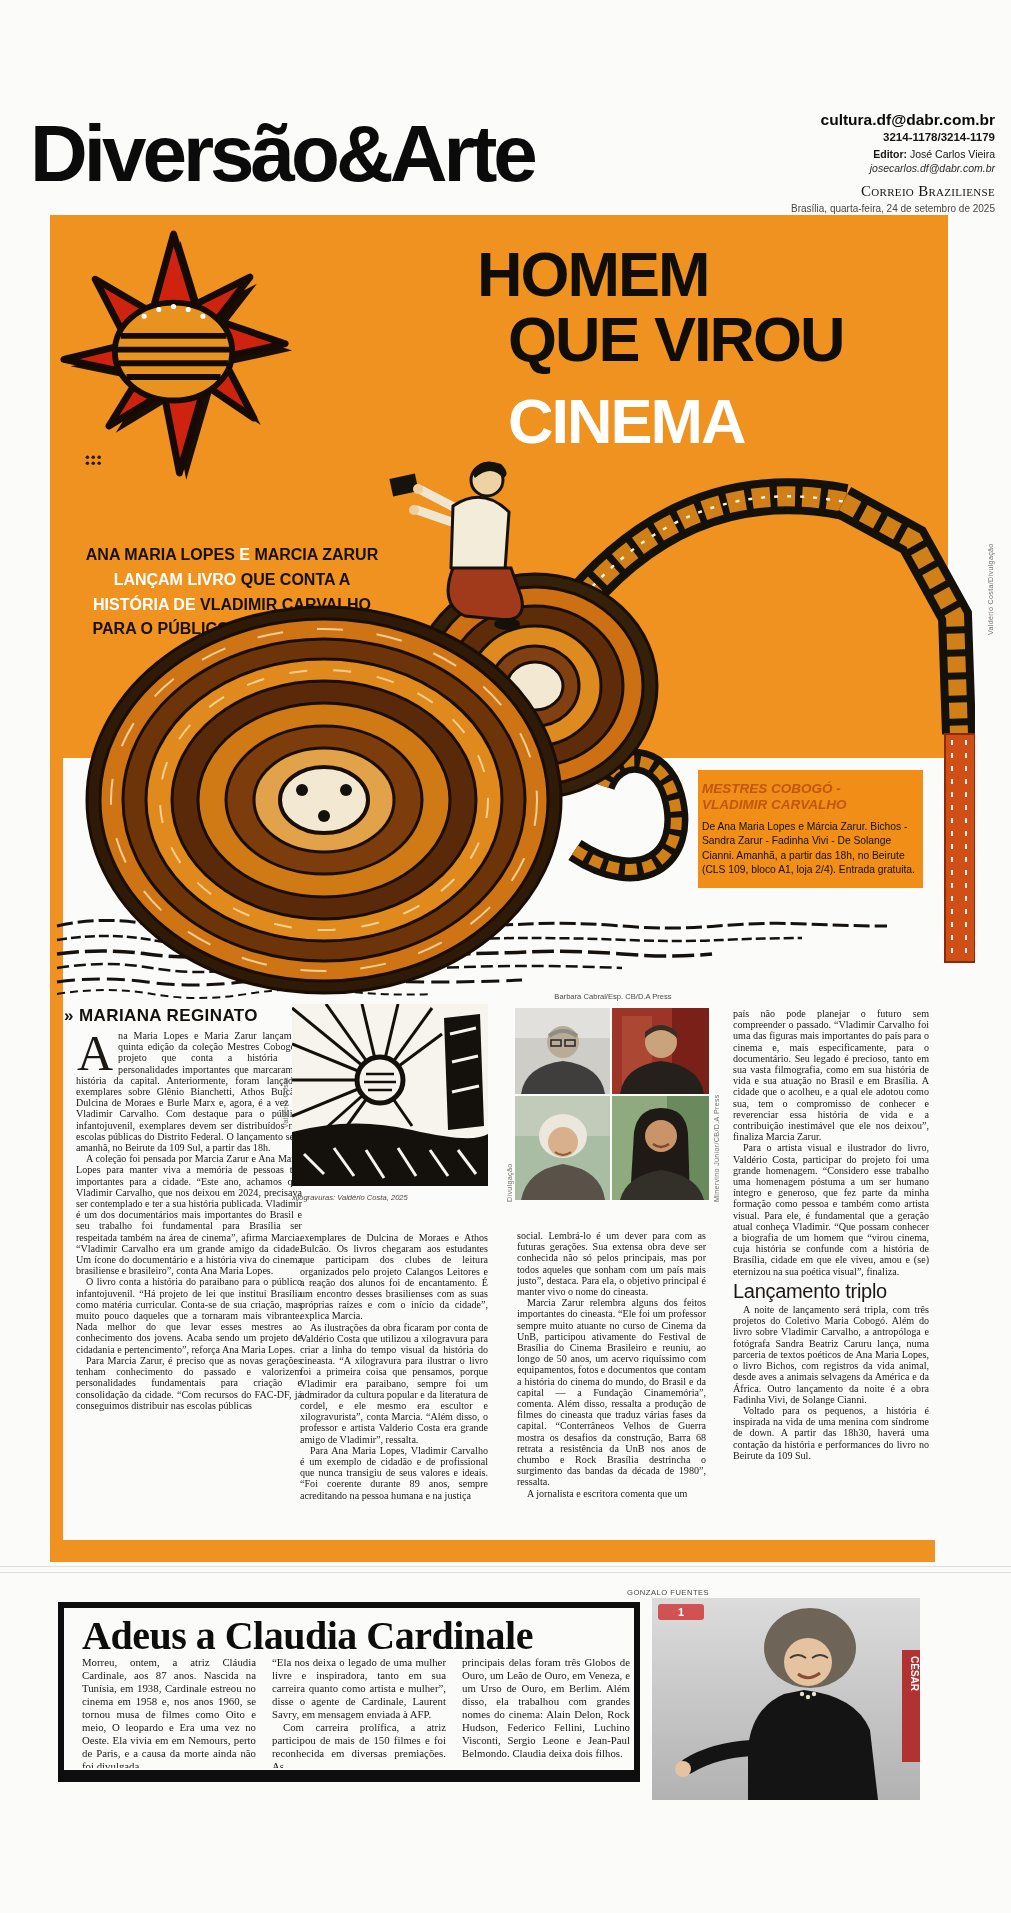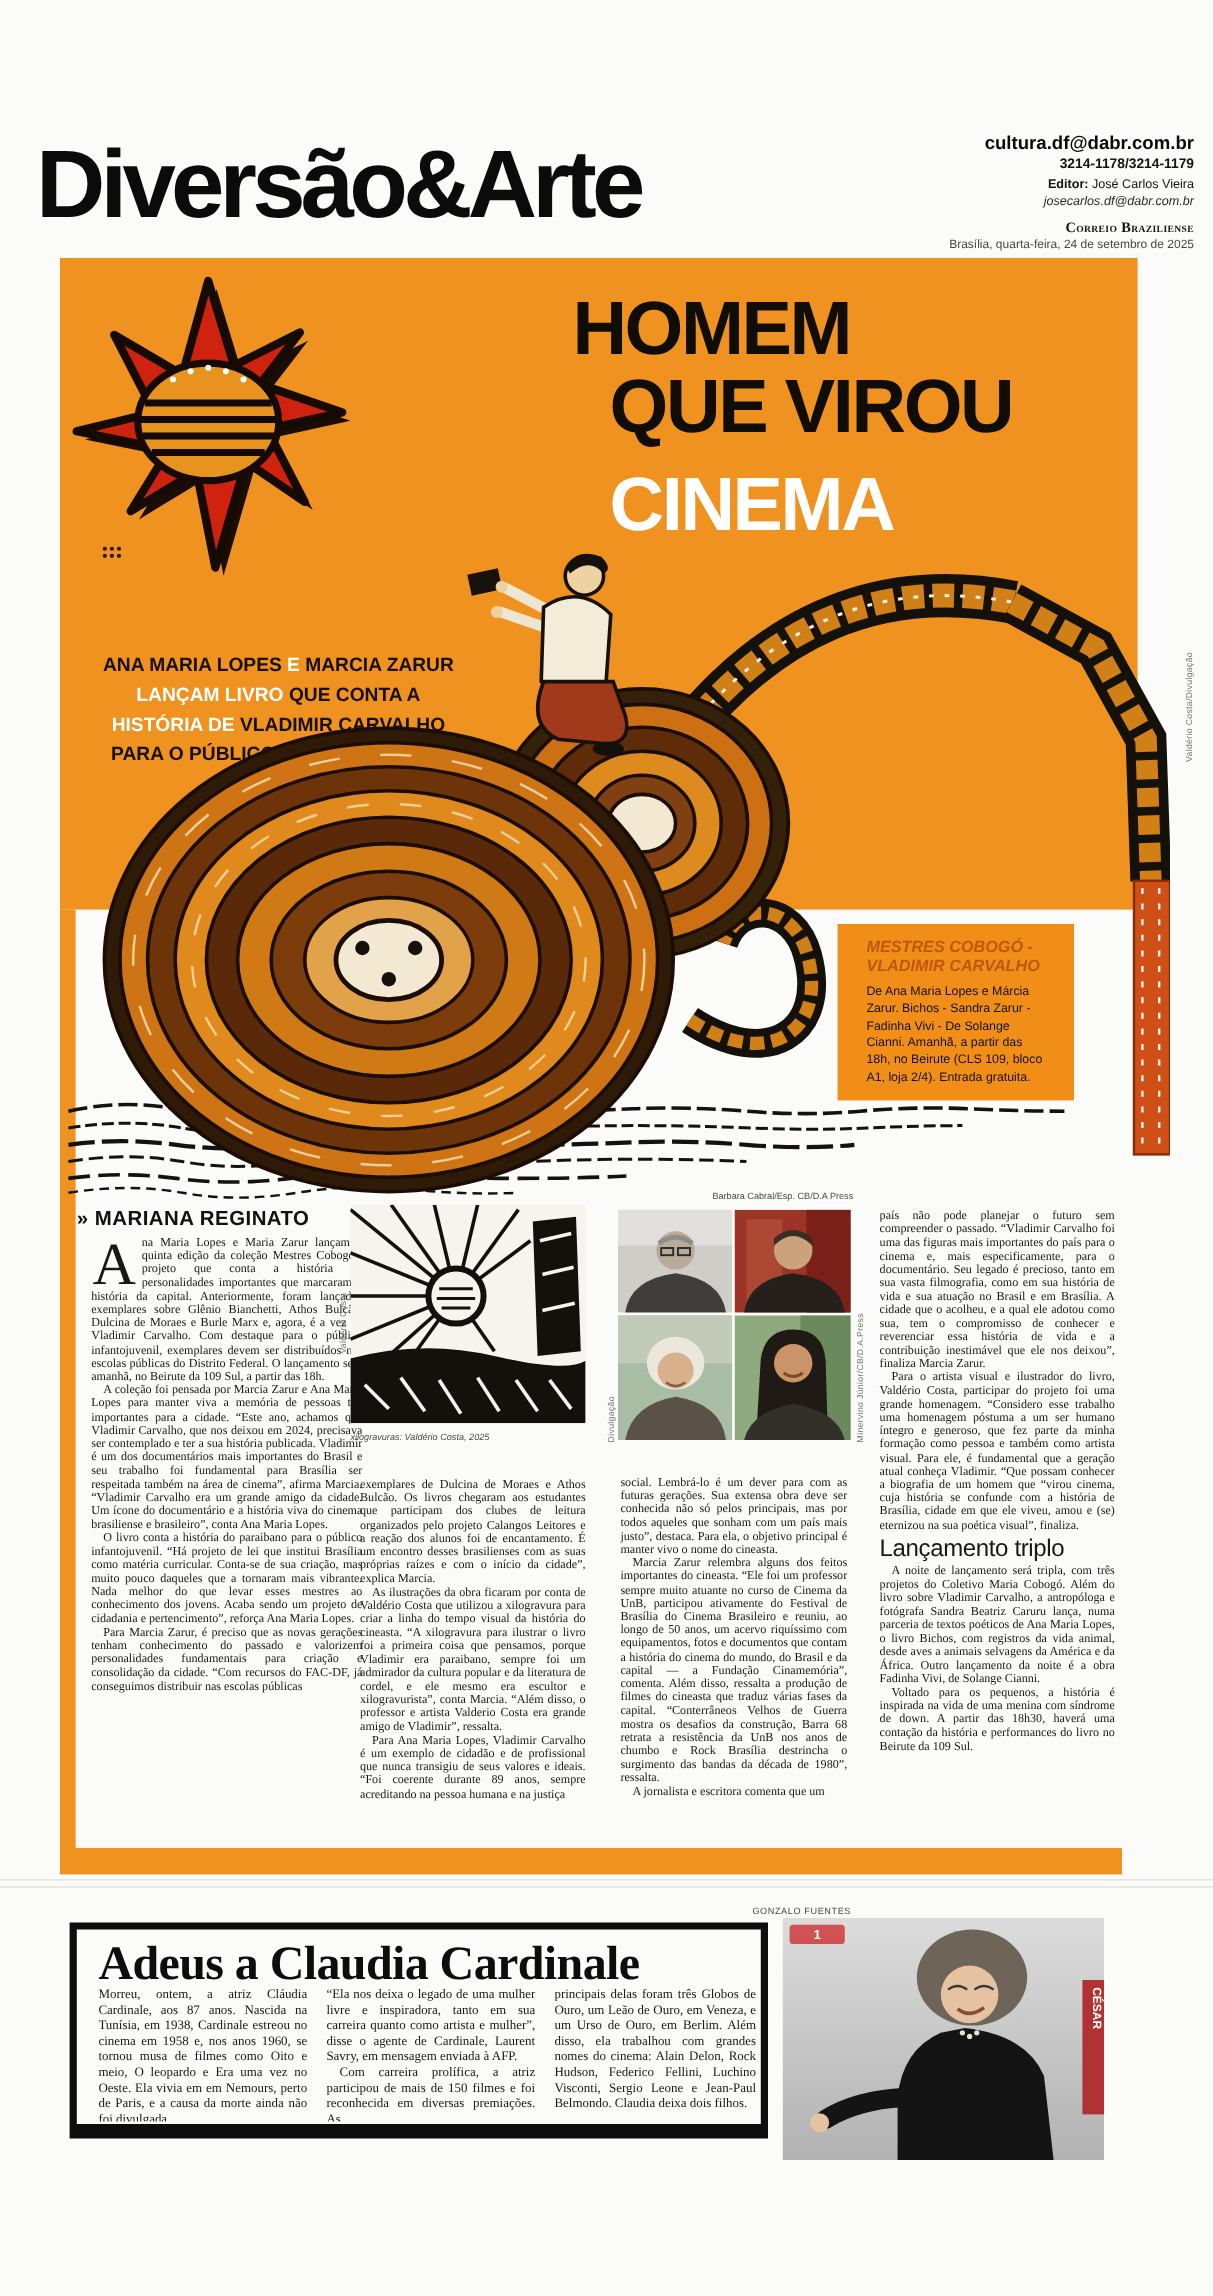--- a/index.html
+++ b/index.html
@@ -8,29 +8,29 @@
         font-family:"Liberation Sans",sans-serif;color:#161310}
   .abs{position:absolute}
   
   .masthead{font-weight:800;font-size:80px;letter-spacing:-4px;line-height:1;color:#0b0b0b;white-space:nowrap}
   .hdr{text-align:right;line-height:1.3}
   .hdr .em{font-weight:800;font-size:15.5px;color:#0a0a0a}
   .hdr .ph{font-weight:700;font-size:11.5px}
   .hdr .ed{font-size:10.5px;margin-top:3px}
   .hdr .ed .lbl{font-weight:800}
   .hdr .ee{font-size:10.5px;font-style:italic;color:#2c2a27}
-  .hdr .np{font-family:"Liberation Serif",serif;font-weight:700;font-variant:small-caps;font-size:12px;margin-top:7px;letter-spacing:.3px}
+  .hdr .np{font-family:"Liberation Serif",serif;font-weight:400;font-variant:small-caps;font-size:15px;margin-top:7px;letter-spacing:.3px}
   .hdr .dt{font-size:10px;color:#4b4640}
   
   .panel,.bar{background:#EF921F}
   .hl{font-weight:800;letter-spacing:-2px;line-height:1;font-size:63px;color:#0f0d06;white-space:nowrap}
   .hl.white{color:#fff}
   .deck{width:296px;text-align:center;font-weight:800;font-size:16px;line-height:1.55;color:#171007}
   .deck .w{color:#fff}
-  .sbox{background:#F08E17;padding:11px 24px;width:197px}
+  .sbox{background:#F08E17;padding:11px 4px;width:225px}
   .sbox .t{font-style:italic;font-weight:800;font-size:13.5px;line-height:1.18;color:#C1560E}
   .sbox .b{margin-top:7px;font-weight:400;font-size:10.3px;line-height:1.4;color:#141009}
   
   .byline{font-weight:700;font-size:17px;letter-spacing:.4px;color:#14110d}
   .col{font-family:"Liberation Serif",serif;font-size:10.1px;line-height:11.2px;text-align:justify;color:#1b1713;overflow:hidden}
   .col p{margin:0}
   .col p+p{text-indent:10px}
   .cap::first-letter{float:left;font-size:50px;line-height:41px;padding:3px 5px 0 1px}
   .subhead{font-weight:400;font-size:20px;letter-spacing:-.3px;margin:9px 0 7px;font-family:"Liberation Sans",sans-serif}
   .tinycap{font-size:7.6px;color:#4c4842}
@@ -224,21 +224,21 @@
   </svg>
   <div class="abs vtext" style="left:281px;top:1008px;height:120px">Valdério Costa</div>
   <div class="abs tinycap" style="left:292px;top:1193px;width:196px;text-align:left;font-style:italic">xilogravuras: Valdério Costa, 2025</div>
 
   <div class="abs col" style="left:300px;top:1232px;width:188px;height:304px">
     <p>exemplares de Dulcina de Moraes e Athos Bulcão. Os livros chegaram aos estudantes que participam dos clubes de leitura organizados pelo projeto Calangos Leitores e a reação dos alunos foi de encantamento. É um encontro desses brasilienses com as suas próprias raízes e com o início da cidade”, explica Marcia.</p>
     <p>As ilustrações da obra ficaram por conta de Valdério Costa que utilizou a xilogravura para criar a linha do tempo visual da história do cineasta. “A xilogravura para ilustrar o livro foi a primeira coisa que pensamos, porque Vladimir era paraibano, sempre foi um admirador da cultura popular e da literatura de cordel, e ele mesmo era escultor e xilogravurista”, conta Marcia. “Além disso, o professor e artista Valderio Costa era grande amigo de Vladimir”, ressalta.</p>
     <p>Para Ana Maria Lopes, Vladimir Carvalho é um exemplo de cidadão e de profissional que nunca transigiu de seus valores e ideais. “Foi coerente durante 89 anos, sempre acreditando na pessoa humana e na justiça</p>
   </div>
 
-  <div class="abs tinycap" style="left:515px;top:992px;width:196px;text-align:right">Barbara Cabral/Esp. CB/D.A Press</div>
+  <div class="abs tinycap" style="left:515px;top:992px;width:196px;text-align:center">Barbara Cabral/Esp. CB/D.A Press</div>
 
   <div class="abs ph" style="left:515px;top:1008px;width:95px;height:86px">
     <svg width="95" height="86" viewBox="0 0 95 86">
         <rect width="95" height="86" fill="#cfcdc8"></rect>
         <rect width="95" height="30" fill="#e2e0dc"></rect>
     <path d="M6 86 Q10 58 48 53 Q86 58 90 86 Z" fill="#3f3e3c"></path>
         <circle cx="48" cy="34" r="16" fill="#b9ab97"></circle>
     <path d="M34 28 Q48 18 62 28" stroke="#8f8d88" stroke-width="4" fill="none"></path>
     <rect x="36" y="32" width="10" height="6" fill="none" stroke="#2c2c2c" stroke-width="1.6"></rect>
         <rect x="50" y="32" width="10" height="6" fill="none" stroke="#2c2c2c" stroke-width="1.6"></rect>

